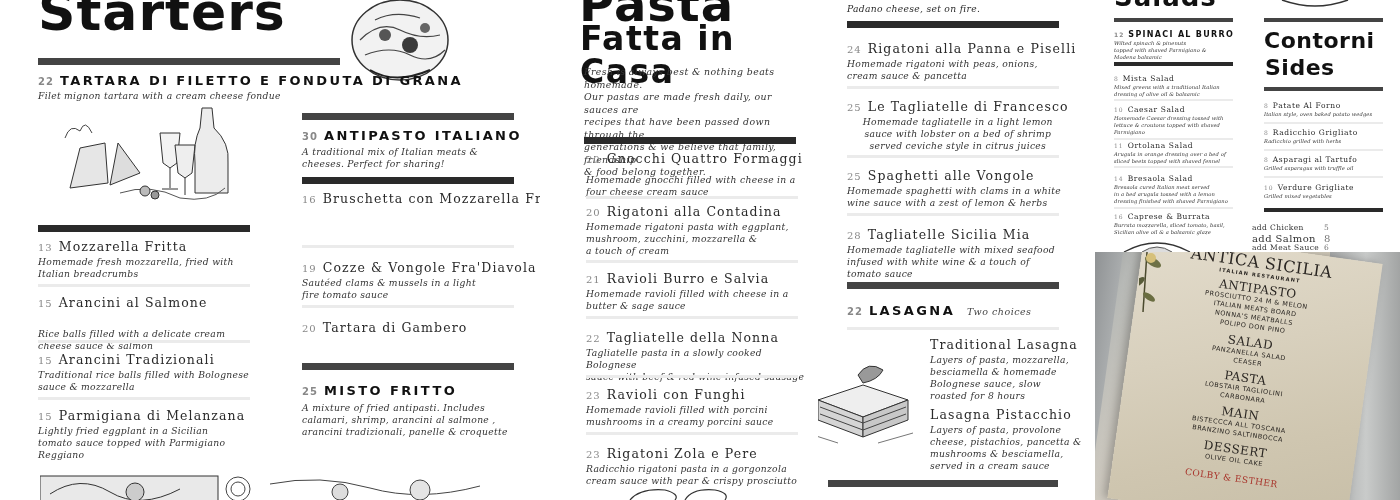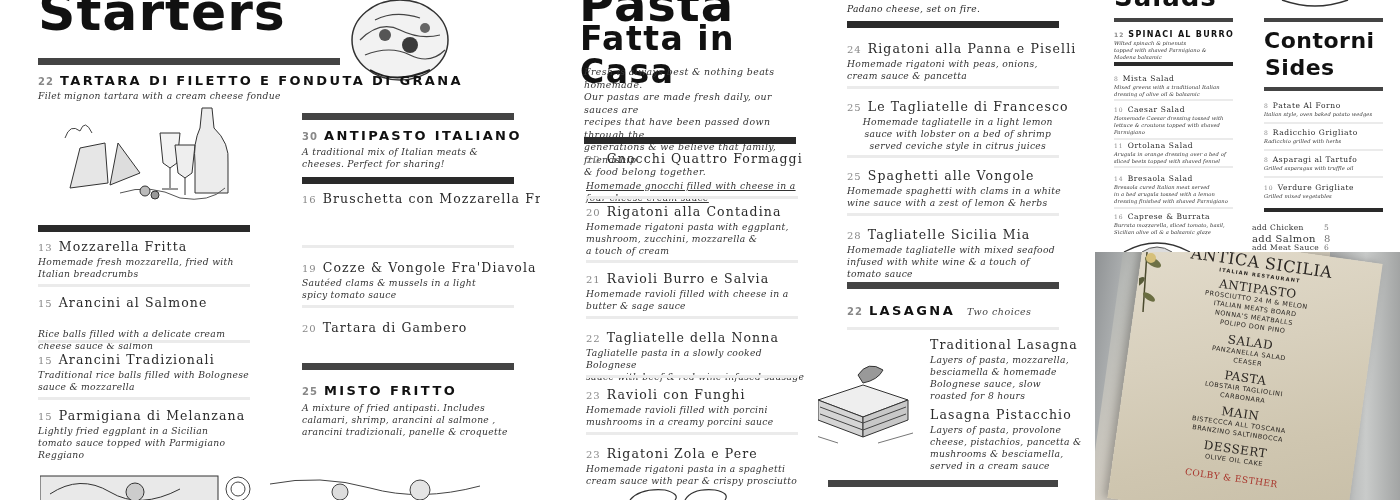--- a/index.html
+++ b/index.html
@@ -102,21 +102,21 @@
   </div>
   <div class="bar dark" style="left:302px;top:177px;width:212px;"></div>
 
   <div id="starters-right">
       <div class="item" style="left: 302px; top: 191px;">
         <div class="name"><span class="price">16</span><span>Bruschetta con Mozzarella Fresca</span></div>
       </div>
       <div class="thin" style="top: 245px; left: 302px; width: 212px;"></div>
       <div class="item" style="left: 302px; top: 260px;">
         <div class="name"><span class="price">19</span><span>Cozze &amp; Vongole Fra'Diavola</span></div>
-        <div class="desc" style="margin-top: 2px;"><span>Sautéed clams &amp; mussels in a light</span><br><span>spicy tomato sauce</span></div>
+        <div class="desc" style="margin-top: 2px;"><span>Sautéed clams &amp; mussels in a light</span><br><span>fire tomato sauce</span></div>
       </div>
       <div class="thin" style="top: 305px; left: 302px; width: 212px;"></div>
       <div class="item" style="left: 302px; top: 320px;">
         <div class="name"><span class="price">20</span><span>Tartara di Gambero</span></div>
       </div>
     </div>
 
   <div class="bar" style="left:302px;top:363px;width:212px;"></div>
   <div class="item caps" style="left:302px;top:383px;">
     <div class="name"><span class="price">25</span><span>MISTO FRITTO</span></div>
@@ -138,21 +138,21 @@
 <div class="panel" style="left:560px;width:246px;">
   <div class="big-title" style="left:19px;top:-20px;font-size:48px;">Pasta</div>
   <div class="big-title" style="left:20px;top:22px;font-size:33px;letter-spacing:1.5px;">Fatta in Casa</div>
   <div class="intro" style="left:24px;top:66px;">
     <span>Fresh is always best &amp; nothing beats homemade.</span><br><span>Our pastas are made fresh daily, our sauces are</span><br><span>recipes that have been passed down through the</span><br><span>generations &amp; we believe that family, friendship</span><br><span>&amp; food belong together.</span>
   </div>
   <div class="bar dark" style="left:24px;top:137px;width:212px;"></div>
   <div id="pasta-list">
       <div class="item" style="left: 26px; top: 151px;">
         <div class="name"><span class="price">20</span><span>Gnocchi Quattro Formaggi</span></div>
-        <div class="desc" style="margin-top: 14px; text-decoration: underline;"><span>Homemade gnocchi filled with cheese in a</span><br><span>four cheese cream sauce</span></div>
+        <div class="desc" style="margin-top: 8px;"><span>Homemade gnocchi filled with cheese in a</span><br><span>four cheese cream sauce</span></div>
       </div>
       <div class="thin" style="top: 196px; left: 26px; width: 212px;"></div>
       <div class="item" style="left: 26px; top: 204px;">
         <div class="name"><span class="price">20</span><span>Rigatoni alla Contadina</span></div>
         <div class="desc" style="margin-top: 2px;"><span>Homemade rigatoni pasta with eggplant,</span><br><span>mushroom, zucchini, mozzarella &amp;</span><br><span>a touch of cream</span></div>
       </div>
       <div class="thin" style="top: 260px; left: 26px; width: 212px;"></div>
       <div class="item" style="left: 26px; top: 271px;">
         <div class="name"><span class="price">21</span><span>Ravioli Burro e Salvia</span></div>
         <div class="desc" style="margin-top: 2px;"><span>Homemade ravioli filled with cheese in a</span><br><span>butter &amp; sage sauce</span></div>
@@ -163,21 +163,21 @@
         <div class="desc" style="margin-top: 2px;"><span>Tagliatelle pasta in a slowly cooked Bolognese</span><br><span>sauce with beef &amp; red wine infused sausage</span></div>
       </div>
       <div class="thin" style="top: 375px; left: 26px; width: 212px;"></div>
       <div class="item" style="left: 26px; top: 387px;">
         <div class="name"><span class="price">23</span><span>Ravioli con Funghi</span></div>
         <div class="desc" style="margin-top: 2px;"><span>Homemade ravioli filled with porcini</span><br><span>mushrooms in a creamy porcini sauce</span></div>
       </div>
       <div class="thin" style="top: 432px; left: 26px; width: 212px;"></div>
       <div class="item" style="left: 26px; top: 446px;">
         <div class="name"><span class="price">23</span><span>Rigatoni Zola e Pere</span></div>
-        <div class="desc" style="margin-top: 2px;"><span>Homemade rigatoni pasta in a spaghetti</span><br><span>cream sauce with pear &amp; crispy prosciutto</span></div>
+        <div class="desc" style="margin-top: 2px;"><span>Radicchio rigatoni pasta in a gorgonzola</span><br><span>cream sauce with pear &amp; crispy prosciutto</span></div>
       </div>
     </div>
 
   <svg class="sketch" style="left:60px;top:488px;" width="120" height="12" viewBox="0 0 120 12">
     <path d="M10 12 Q20 0 45 2 Q60 6 55 12 M65 12 Q72 0 95 2 Q110 5 105 12" stroke="#333" fill="none" stroke-width="1.2"></path>
   </svg>
 </div>
 
 <div class="panel" style="left:818px;width:266px;">
   <div class="desc" style="position:absolute;left:29px;top:3px;font-style:italic;font-size:9.2px;letter-spacing:0.3px;">Padano cheese, set on fire.</div>

